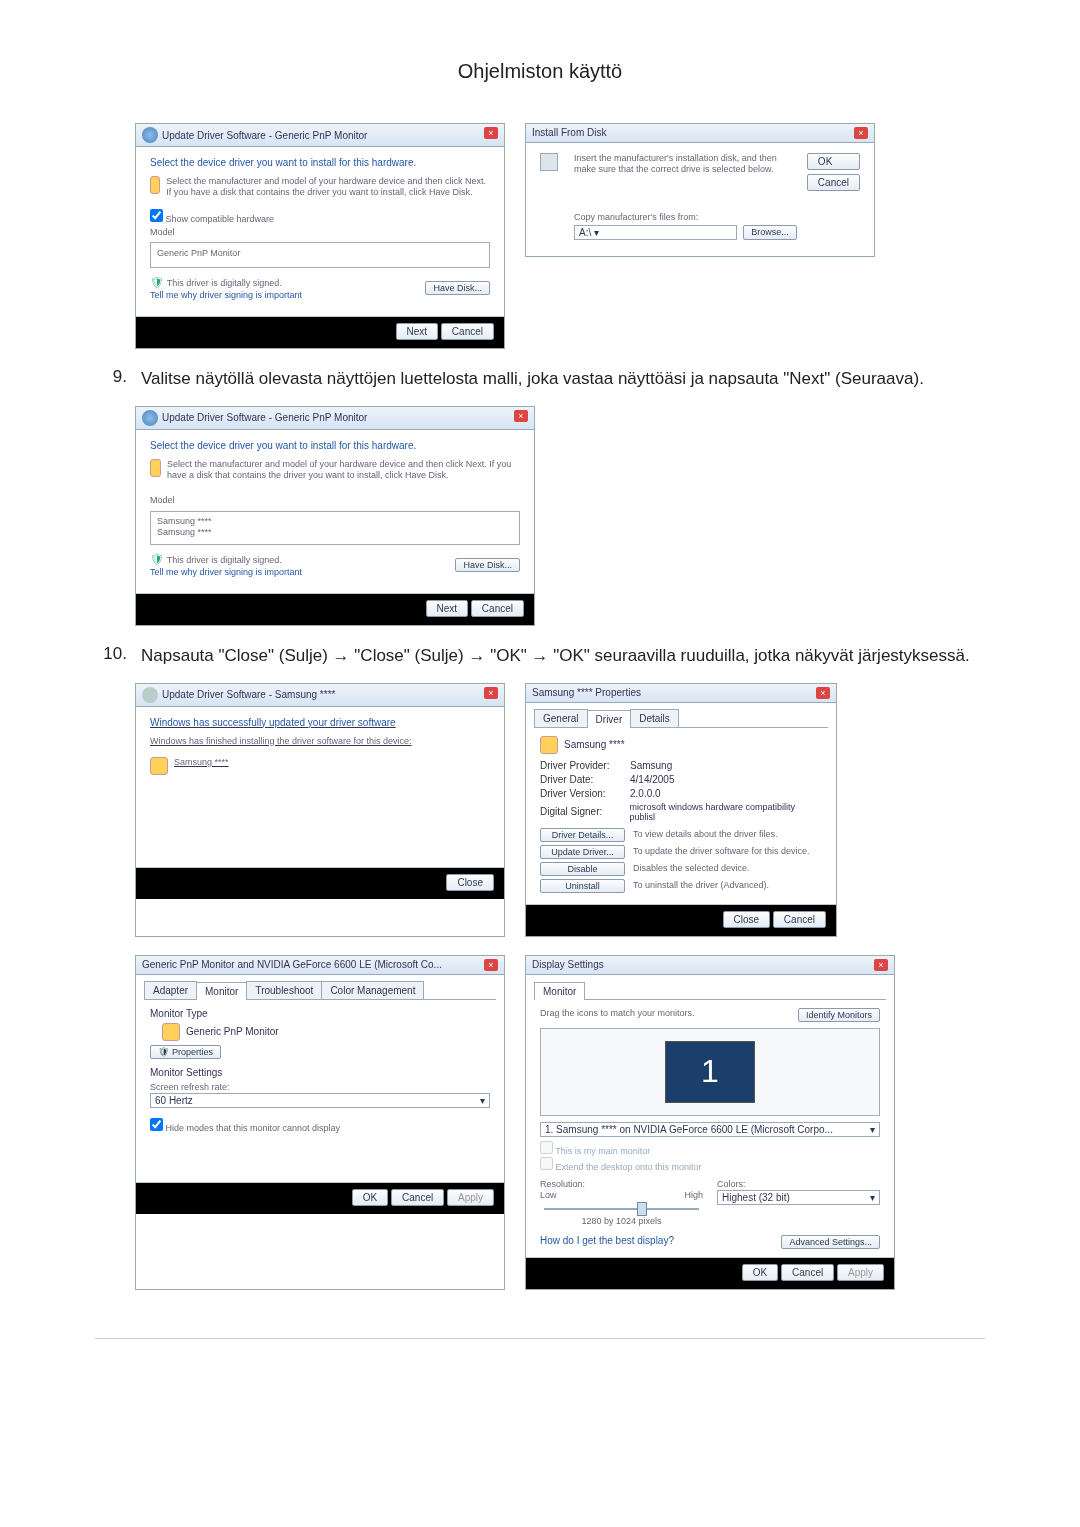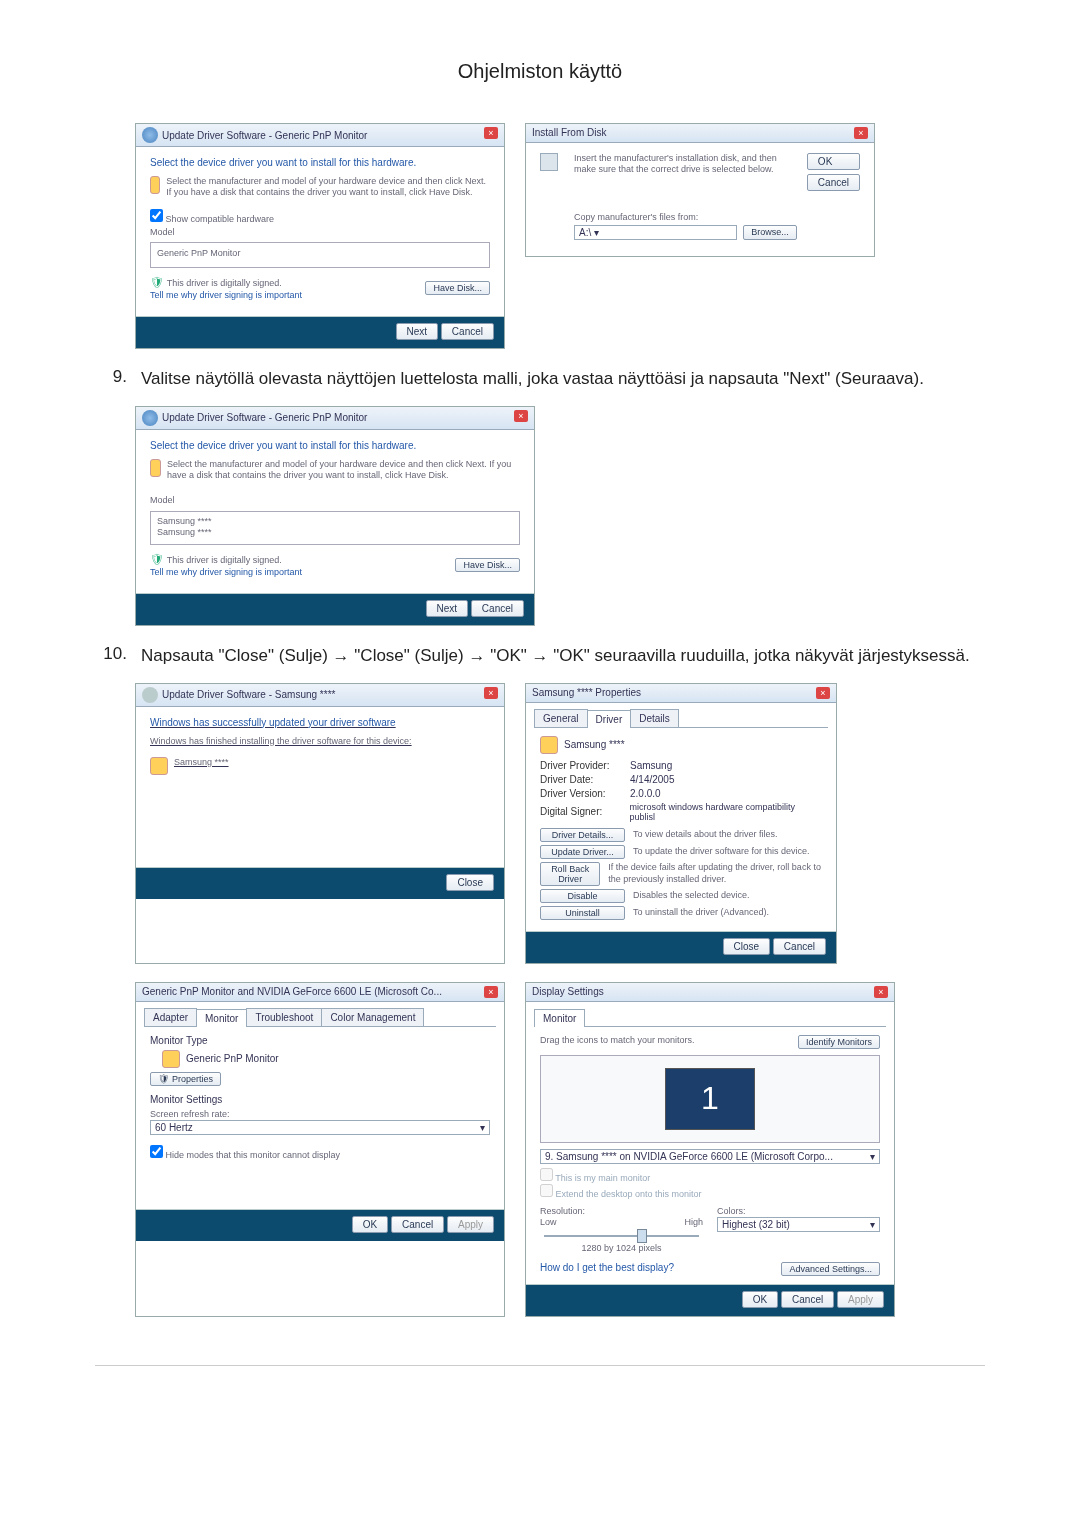--- a/index.html
+++ b/index.html
@@ -15,21 +15,21 @@
   .close-tiny { width:14px; height:12px; font-size:9px; text-align:center; color:#fff; border-radius:2px; display:inline-block; line-height:12px; }
   .close-red  { background:#d44; }
   .win-body { padding: 10px 14px 16px 14px; }
   .small-txt { font-size: 9px; color: #667; line-height:1.25; }
   .lnk       { color:#2458a8; font-size:10px; }
   .ico { width:18px; height:18px; background:#ffd05a; border:1px solid #c99; display:inline-block; border-radius:3px; margin-right:6px; }
   .disk-ico { width:18px; height:18px; background:#dde5ec; border:1px solid #9ab; display:inline-block; margin-right:6px; }
   .list-box { border:1px solid #aab; margin-top:4px; padding:4px 6px; min-height:26px; }
   .btn { display:inline-block; border:1px solid #8a9bb0; background:linear-gradient(#fdfdfd,#e5ecf3); padding:2px 10px; font-size:10px; border-radius:2px; color:#2a3a55; }
   .btn-sm { padding:1px 7px; font-size:9px; }
-  .footer-btns { text-align:right; padding:6px 10px 8px; background:#0c4a6e; border-top:1px solid #bcc; }
+  .footer-btns { text-align:right; padding:6px 10px 8px; background:#000000; border-top:1px solid #bcc; }
   .tabs { display:flex; border-bottom:1px solid #9ab; font-size:10px; }
   .tabs span { padding:3px 8px; border:1px solid #9ab; border-bottom:none; margin-right:-1px; background:#eef2f7; }
   .tabs span.act { background:#fff; position:relative; top:1px; }
   .field-row { display:flex; align-items:center; margin:3px 0; font-size:10px; }
   .field-row .lab { width:90px; color:#333; }
   .mon-box { width:90px; height:62px; background:#1b3e6a; color:#fff; font-size:32px; display:flex; align-items:center; justify-content:center; border:1px solid #555; margin:6px auto; }
   .select { border:1px solid #9ab; padding:1px 4px; font-size:10px; background:#fff; display:inline-block; }
   .slider-track{ height:2px; background:#9ab; position:relative; margin:6px 4px; }
   .slider-thumb{ width:10px; height:14px; background:#cde; border:1px solid #789; position:absolute; top:-6px; }
   .hr { border-top:1px solid #ccc; margin-top:48px; }
@@ -201,24 +201,20 @@
             </div>
           <div class="field-row" style="margin-top:6px;">
               <span class="btn btn-sm" style="width:85px;text-align:center;">Driver Details...</span>
               <span class="small-txt" style="margin-left:8px;">To view details about the driver files.</span>
             </div>
           <div class="field-row">
               <span class="btn btn-sm" style="width:85px;text-align:center;">Update Driver...</span>
               <span class="small-txt" style="margin-left:8px;">To update the driver software for this device.</span>
             </div>
           <div class="field-row">
-              <span class="btn btn-sm" style="width:85px;text-align:center;">Roll Back Driver</span>
-              <span class="small-txt" style="margin-left:8px;">If the device fails after updating the driver, roll back to the previously installed driver.</span>
-            </div>
-          <div class="field-row">
               <span class="btn btn-sm" style="width:85px;text-align:center;">Disable</span>
               <span class="small-txt" style="margin-left:8px;">Disables the selected device.</span>
             </div>
           <div class="field-row">
               <span class="btn btn-sm" style="width:85px;text-align:center;">Uninstall</span>
               <span class="small-txt" style="margin-left:8px;">To uninstall the driver (Advanced).</span>
             </div>
         </div>
       </div>
       <div class="footer-btns">
@@ -273,21 +269,21 @@
             <span class="act">Monitor</span>
           </div>
         <div class="win-body" style="padding:8px 6px;">
           <div style="display:flex;justify-content:space-between;">
             <span class="small-txt">Drag the icons to match your monitors.</span>
             <span class="btn btn-sm">Identify Monitors</span>
           </div>
           <div style="border:1px solid #aab; margin:6px 0; padding:6px; background:#f7f9fb;">
             <div class="mon-box">1</div>
           </div>
-          <div class="select" style="width:100%;"><span>9. Samsung **** on NVIDIA GeForce 6600 LE (Microsoft Corpo...</span> <span style="float:right">▾</span></div>
+          <div class="select" style="width:100%;"><span>1. Samsung **** on NVIDIA GeForce 6600 LE (Microsoft Corpo...</span> <span style="float:right">▾</span></div>
           <div class="small-txt" style="color:#9ab;margin-top:4px;"><input type="checkbox" disabled="" style=""> <span>This is my main monitor</span></div>
           <div class="small-txt" style="color:#9ab;"><input type="checkbox" disabled="" style=""> <span>Extend the desktop onto this monitor</span></div>
           <div style="display:flex; gap:14px; margin-top:6px;">
             <div style="flex:1;">
               <div class="small-txt">Resolution:</div>
               <div style="display:flex;justify-content:space-between;" class="small-txt">
                 <span>Low</span>
                 <span>High</span>
               </div>
               <div class="slider-track">

